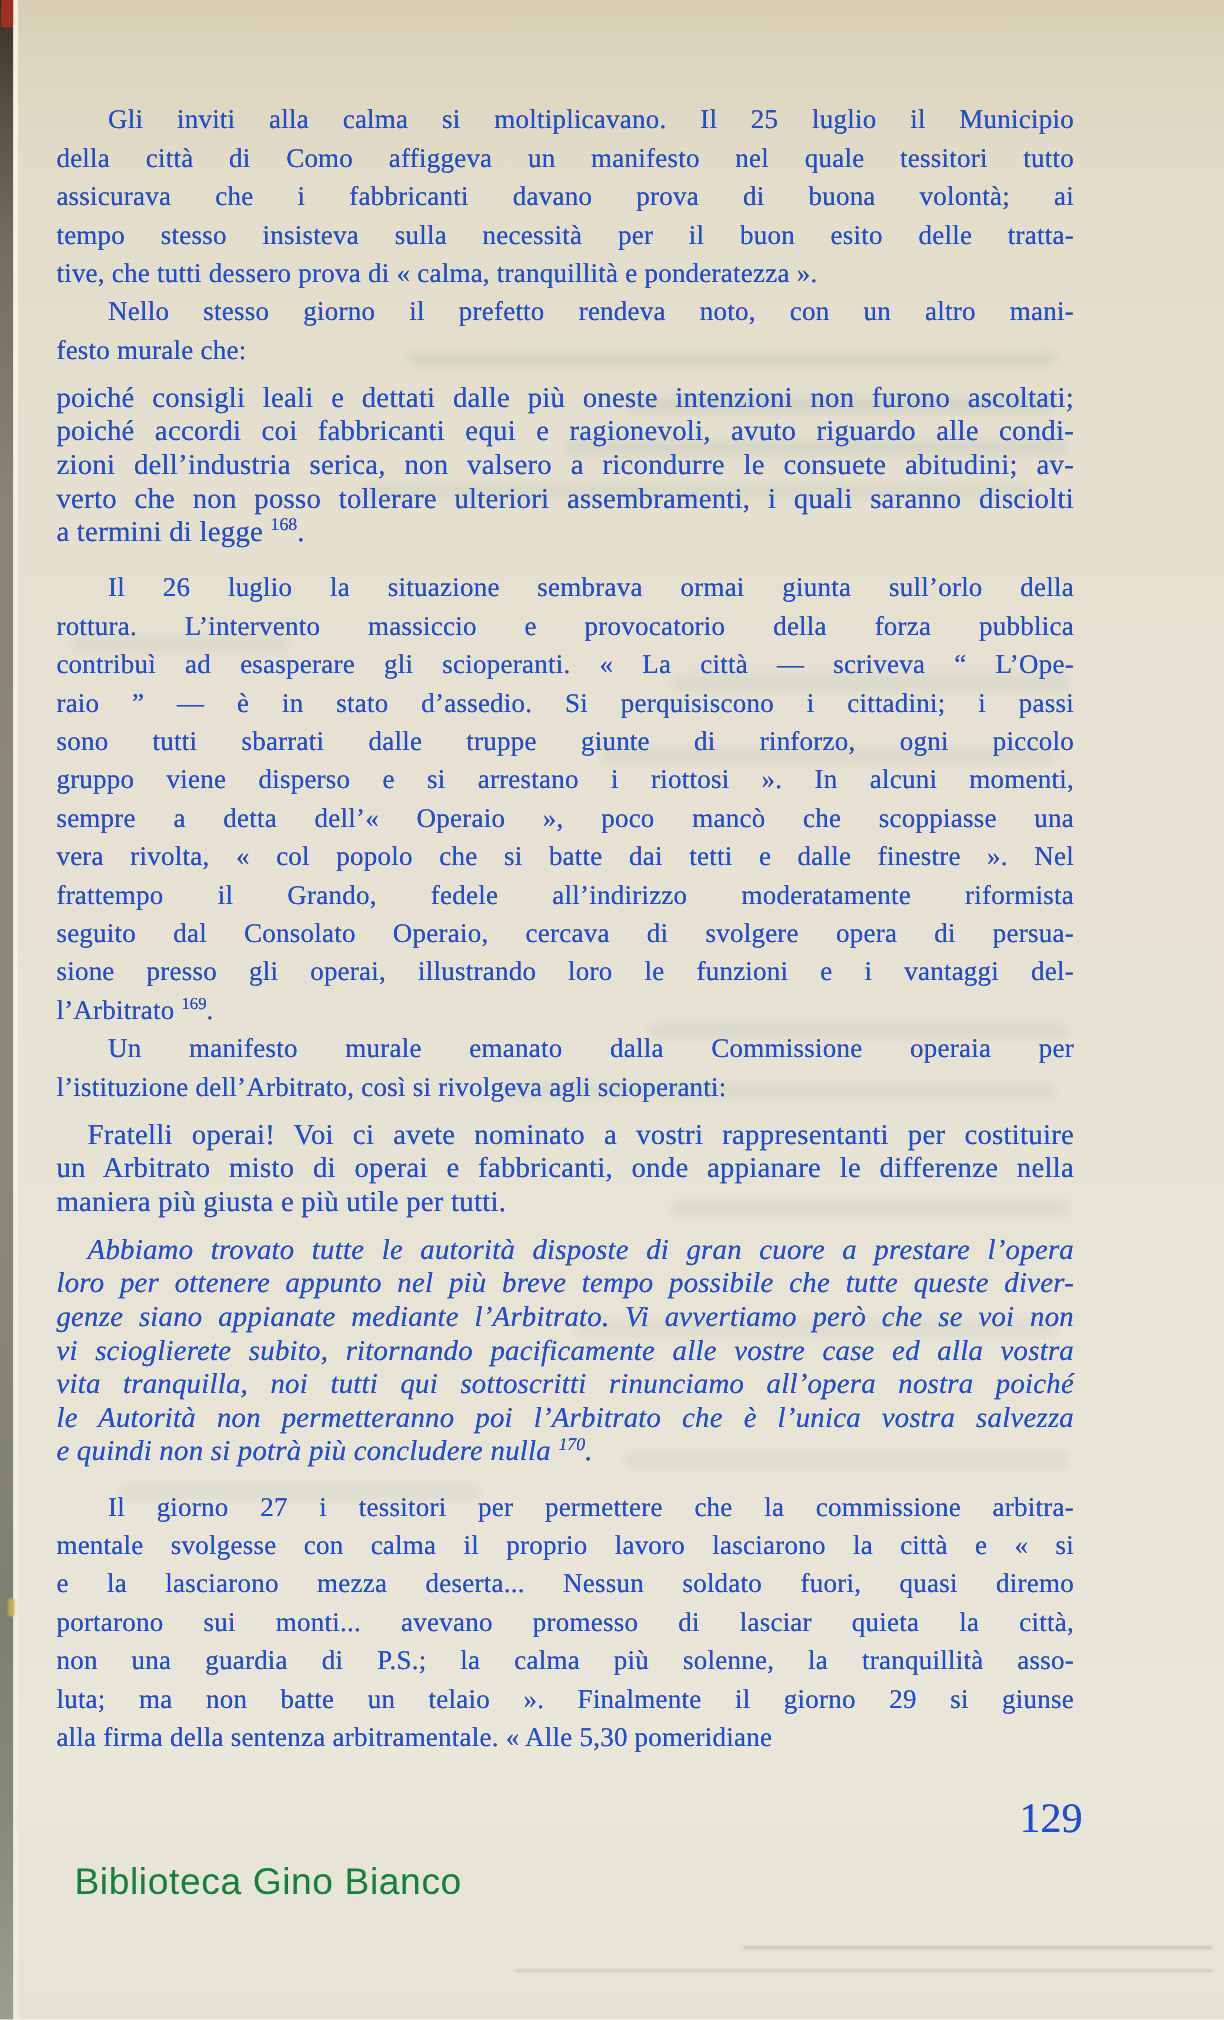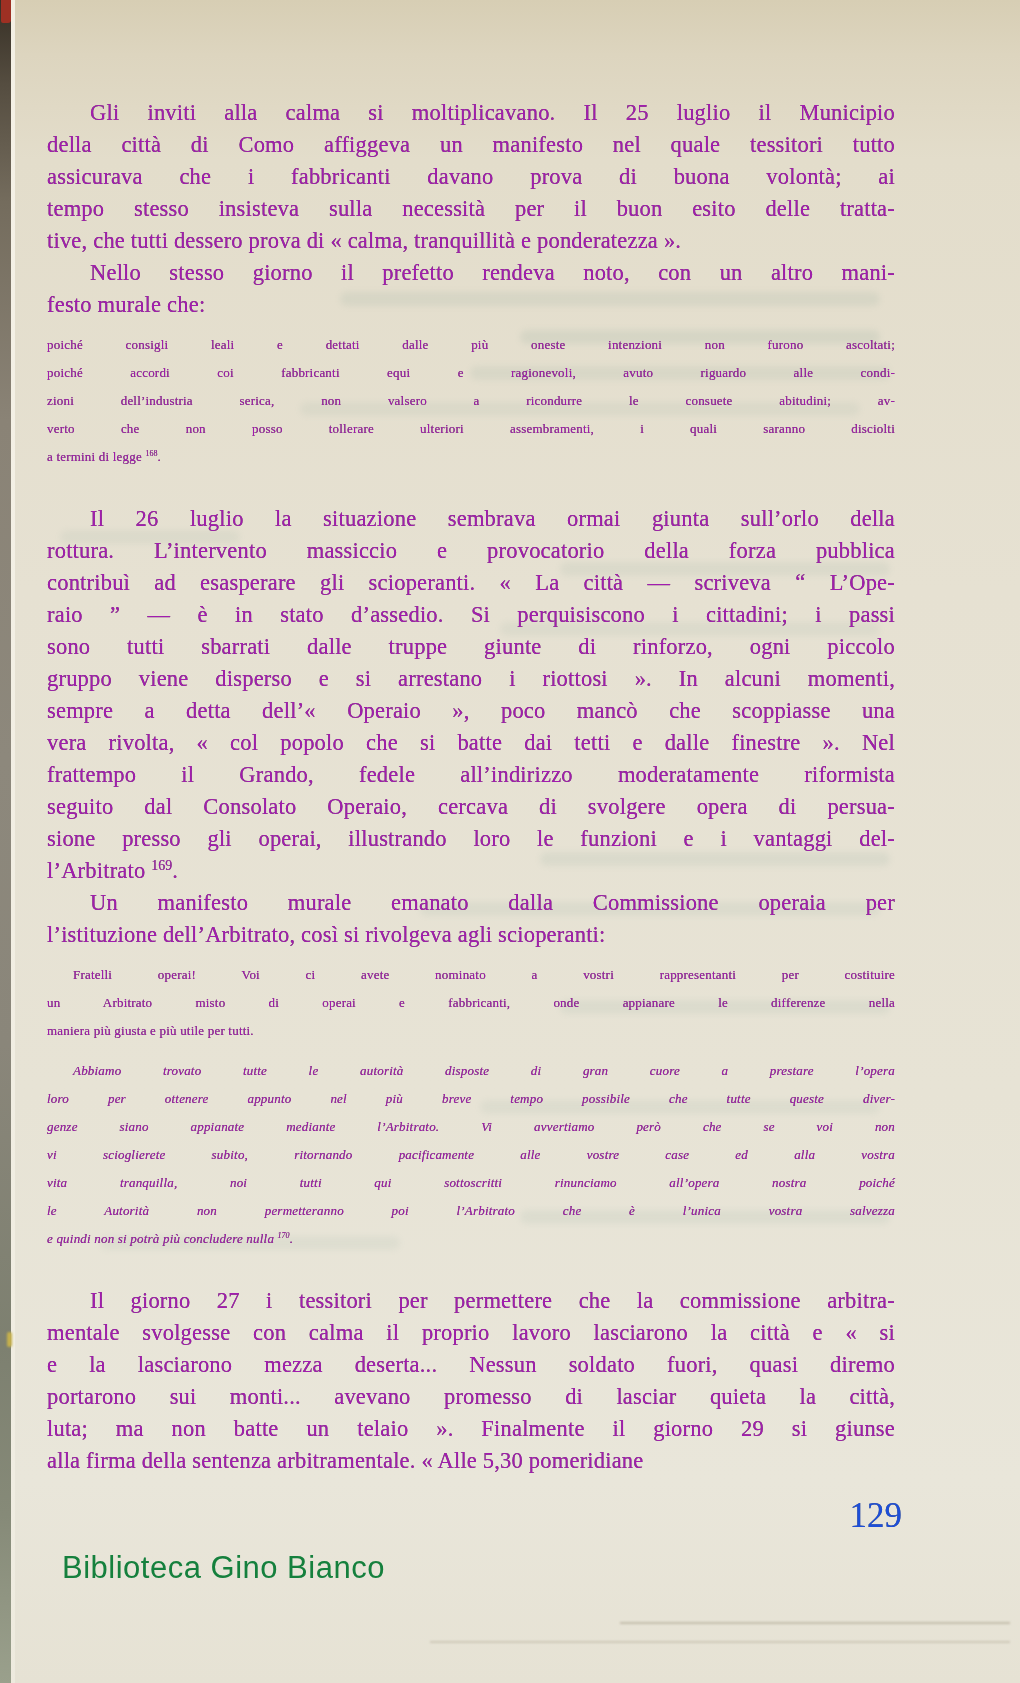--- a/index.html
+++ b/index.html
@@ -36,31 +36,31 @@
   
   .smudge {
     position: absolute; height: 14px; border-radius: 7px;
     background: #6f9486; filter: blur(3px); z-index: 0;
   }
 
   
   .pencil-line { position: absolute; background: rgba(125,113,88,.32); filter: blur(.8px); z-index: 0; }
 
   .text-column {
-    position: absolute; left: 47px; top: 97px; width: 848px; z-index: 1;
-    color: #a21caf;
+    position: absolute; left: 47px; top: 84px; width: 848px; z-index: 1;
+    color: #1d4ed8;
     letter-spacing: .2px;
     text-shadow: 0 0 .45px rgba(20,16,8,.65);
   }
   .block { margin: 0; }
   .block.body  { font-size: 22.5px; line-height: 32px; }
-  .block.quote { font-size: 13px;   line-height: 28px; }
+  .block.quote { font-size: 24px;   line-height: 28px; }
   .block.quote { margin-top: 10px; margin-bottom: 12px; }
   .block.quote + .block.quote { margin-top: 0; font-style: italic; }
-  .block.quote + .block.body  { margin-top: 32px; }
+  .block.quote + .block.body  { margin-top: 16px; }
 
   .line { text-align: justify; text-align-last: justify; white-space: normal; }
   .line.last { text-align-last: left; }
   .block.indent .line:first-child { text-indent: 43px; }
   .block.quote.indent .line:first-child { text-indent: 26px; }
   .line sup { font-size: .62em; line-height: 0; letter-spacing: 0; }
 
   .page-number {
     position: absolute; top: 1496px; right: 118px; z-index: 1;
     font-family: "Liberation Serif", serif; font-size: 35px; color: #1d4ed8;
@@ -146,19 +146,20 @@
       <div class="line">vi scioglierete subito, ritornando pacificamente alle vostre case ed alla vostra</div>
       <div class="line">vita tranquilla, noi tutti qui sottoscritti rinunciamo all’opera nostra poiché</div>
       <div class="line">le Autorità non permetteranno poi l’Arbitrato che è l’unica vostra salvezza</div>
       <div class="line last">e quindi non si potrà più concludere nulla <sup>170</sup>.</div>
     </div>
     <div class="block body indent">
       <div class="line">Il giorno 27 i tessitori per permettere che la commissione arbitra-</div>
       <div class="line">mentale svolgesse con calma il proprio lavoro lasciarono la città e « si</div>
       <div class="line">e la lasciarono mezza deserta... Nessun soldato fuori, quasi diremo</div>
       <div class="line">portarono sui monti... avevano promesso di lasciar quieta la città,</div>
+      <div class="line">non una guardia di P.S.; la calma più solenne, la tranquillità asso-</div>
       <div class="line">luta; ma non batte un telaio ». Finalmente il giorno 29 si giunse</div>
       <div class="line last">alla firma della sentenza arbitramentale. « Alle 5,30 pomeridiane</div>
     </div>
   </div>
 
 <div class="page-number">129</div>
 <div class="watermark">Biblioteca Gino Bianco</div>
 
 </body></html>

